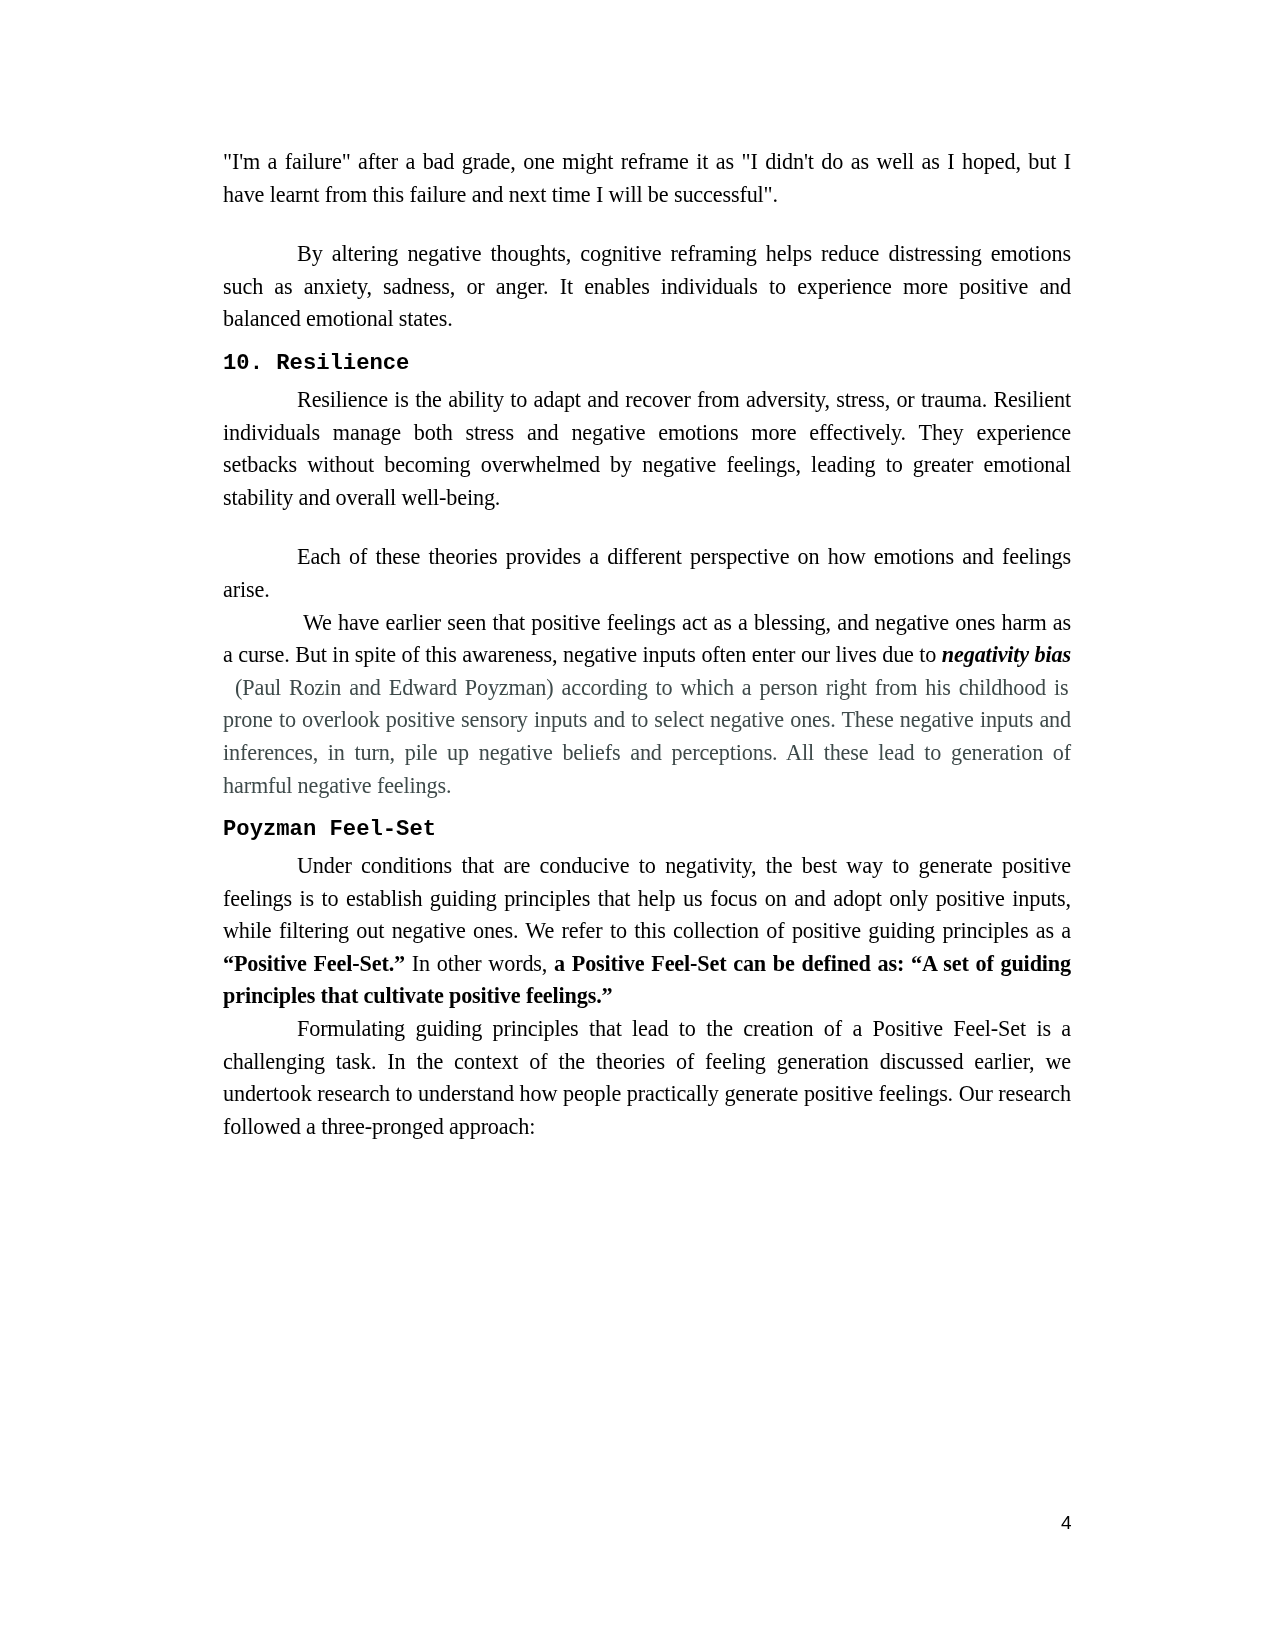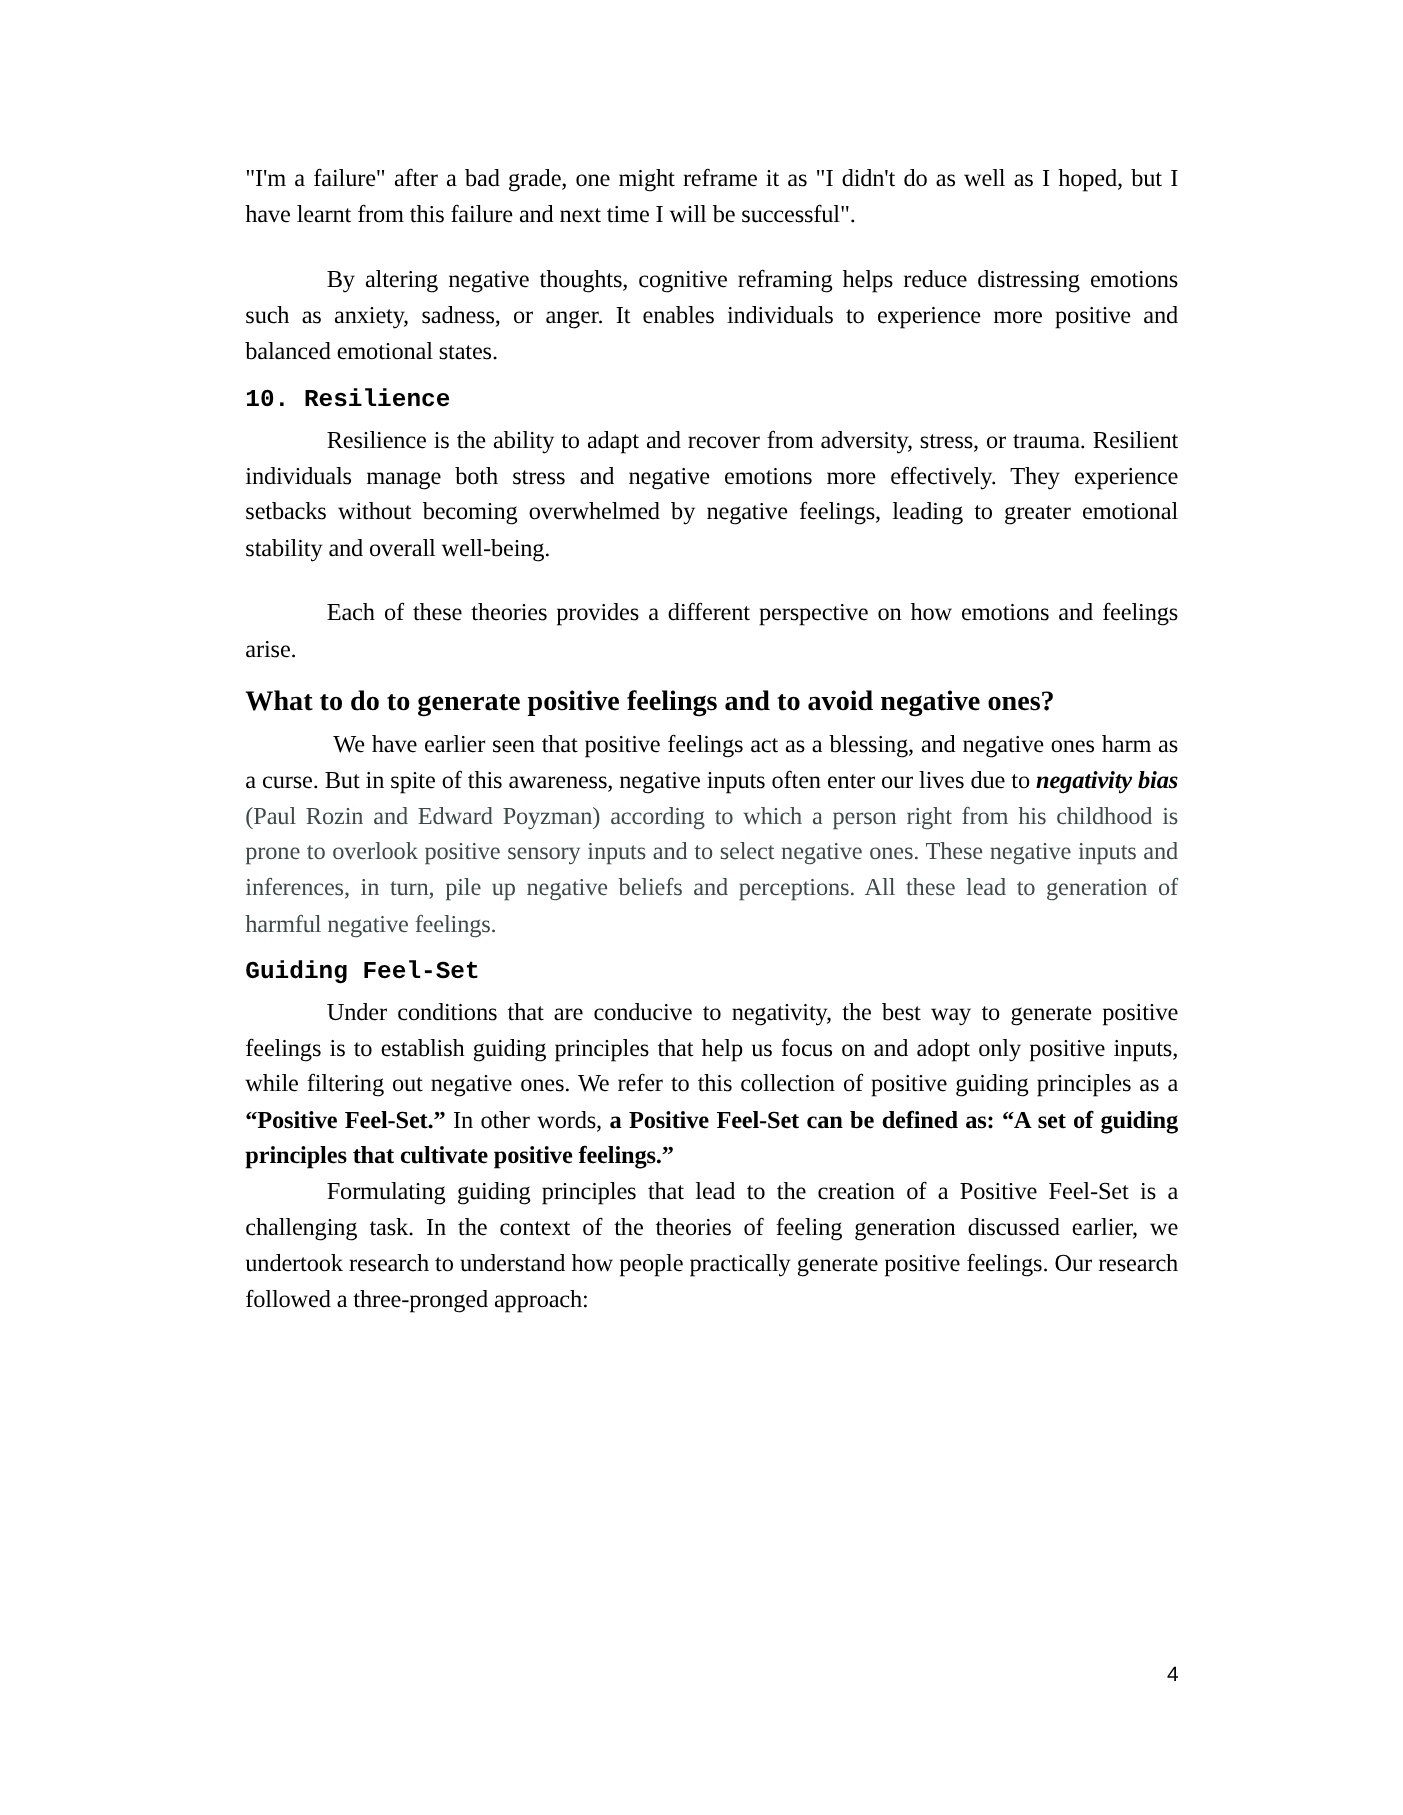--- a/index.html
+++ b/index.html
@@ -36,21 +36,21 @@
       line-height: 28px;
       font-weight: bold;
       font-family: Liberation Mono, monospace;
     }
     h2 {
       margin: 14px 0 8px 0;
       font-size: 25.6px;
       line-height: 32px;
       font-weight: bold;
     }
-    .slate { color: #3e4a4a; }
+    .slate { color: #3e4a4a; margin-left: 12px; }
     .bi { font-weight: bold; font-style: italic; }
     .b { font-weight: bold; font-family: Liberation Serif, serif; }
     .page-number {
       position: absolute;
       left: 1061px;
       top: 1512px;
       font-family: "Liberation Sans", sans-serif;
       font-size: 19px;
       color: #000;
     }
@@ -63,25 +63,24 @@
   <p>"I'm a failure" after a bad grade, one might reframe it as "I didn't do as well as I hoped, but I have learnt from this failure and next time I will be successful".</p>
 
   <p class="indent gap-sm">By altering negative thoughts, cognitive reframing helps reduce distressing emotions such as anxiety, sadness, or anger. It enables individuals to experience more positive and balanced emotional states.</p>
 
   <h3>10. Resilience</h3>
 
   <p class="indent">Resilience is the ability to adapt and recover from adversity, stress, or trauma. Resilient individuals manage both stress and negative emotions more effectively. They experience setbacks without becoming overwhelmed by negative feelings, leading to greater emotional stability and overall well-being.</p>
 
   <p class="indent gap-sm">Each of these theories provides a different perspective on how emotions and feelings arise.</p>
 
-  <h2>What to do to generate positive feelings and to avoid negative ones?</h2>
 
   <p class="indent" style="text-indent: 80px;"><span>We have earlier seen that positive feelings act as a blessing, and negative ones harm as a curse. But in spite of this awareness, negative inputs often enter our lives due to </span><span class="bi">negativity bias</span><span class="slate"> (Paul Rozin and Edward Poyzman) according to which a person right from his childhood is prone to overlook positive sensory inputs and to select negative ones. These negative inputs and inferences, in turn, pile up negative beliefs and perceptions. All these lead to generation of harmful negative feelings.</span></p>
 
-  <h3>Guiding Feel-Set</h3>
+  <h3>Poyzman Feel-Set</h3>
 
   <p class="indent"><span>Under conditions that are conducive to negativity, the best way to generate positive feelings is to establish guiding principles that help us focus on and adopt only positive inputs, while filtering out negative ones. We refer to this collection of positive guiding principles as a </span><span class="b">“Positive Feel-Set.”</span><span> In other words, </span><span class="b">a Positive Feel-Set can be defined as: “A set of guiding principles that cultivate positive feelings.”</span></p>
 
 
 
   <p class="indent">Formulating guiding principles that lead to the creation of a Positive Feel-Set is a challenging task. In the context of the theories of feeling generation discussed earlier, we undertook research to understand how people practically generate positive feelings. Our research followed a three-pronged approach:</p>
 
 </div>
 
 <div class="page-number">4</div>

